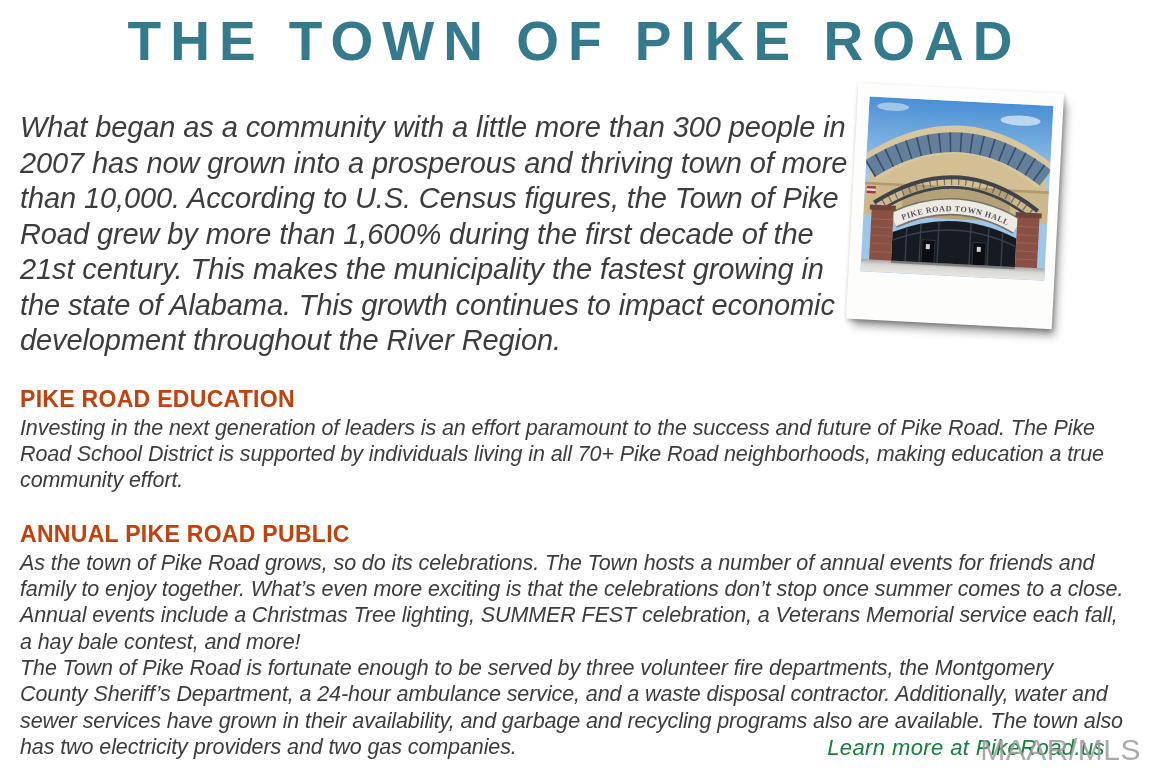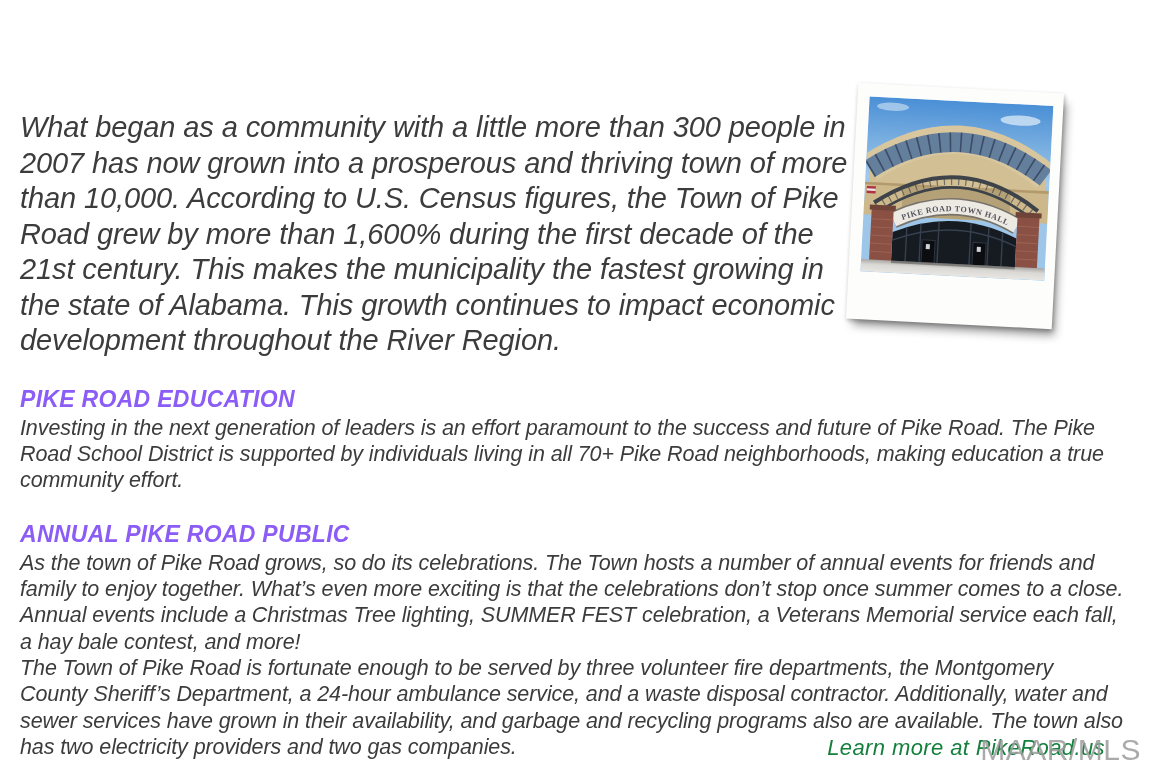--- a/index.html
+++ b/index.html
@@ -40,23 +40,22 @@
     line-height: 1.225;
     font-style: italic;
     letter-spacing: -0.1px;
     color: #3c3c3c;
   }
   .section { margin: 0; }
   .section h2 {
     margin: 27px 0 2px 0;
     font-size: 23px;
     font-weight: 700;
-    font-style: italic;
     letter-spacing: 0.3px;
-    color: #8b5cf6;
+    color: #c2410c;
   }
   .section p {
     margin: 0;
     max-width: 1106px;
     font-size: 21.5px;
     line-height: 1.225;
     font-style: italic;
     letter-spacing: -0.1px;
     color: #3c3c3c;
   }
@@ -105,20 +104,21 @@
     color: #9c9c9c;
     opacity: 0.85;
     z-index: 9;
   }
 </style>
 </head>
 <body>
 
 <div class="canvas">
 
+  <h1 class="page-title">THE TOWN OF PIKE ROAD</h1>
 
   <div class="polaroid-wrap">
     <div class="polaroid">
       <div class="photo-frame">
         <svg viewBox="0 0 184 172" preserveAspectRatio="none">
           <defs>
             <linearGradient id="skyg" x1="0" y1="0" x2="0" y2="1">
               <stop offset="0" stop-color="#4a8fd6"></stop>
               <stop offset="1" stop-color="#a4cbe9"></stop>
             </linearGradient>

